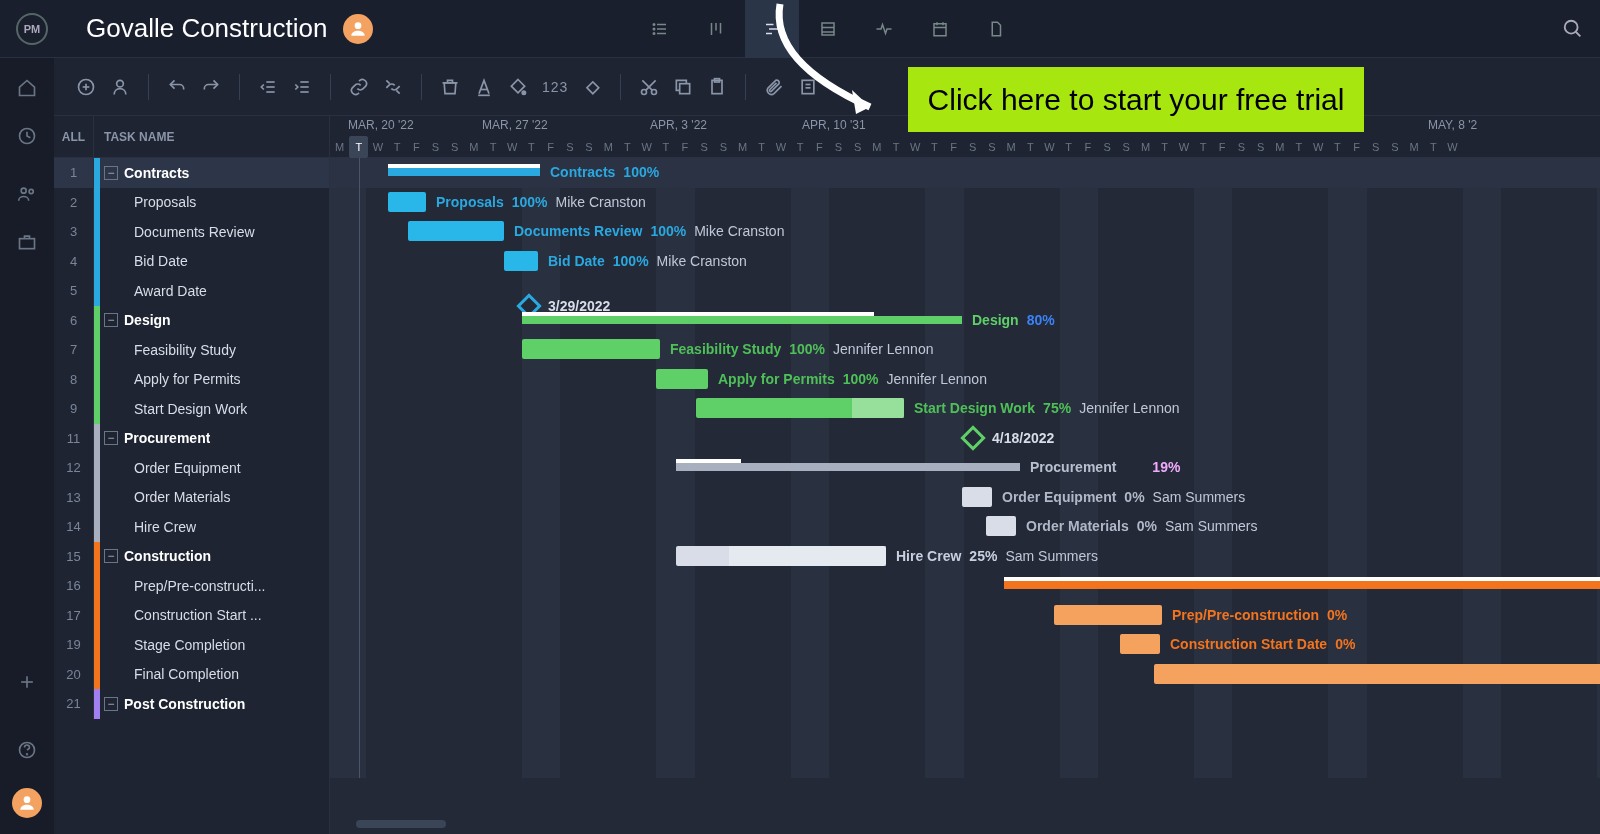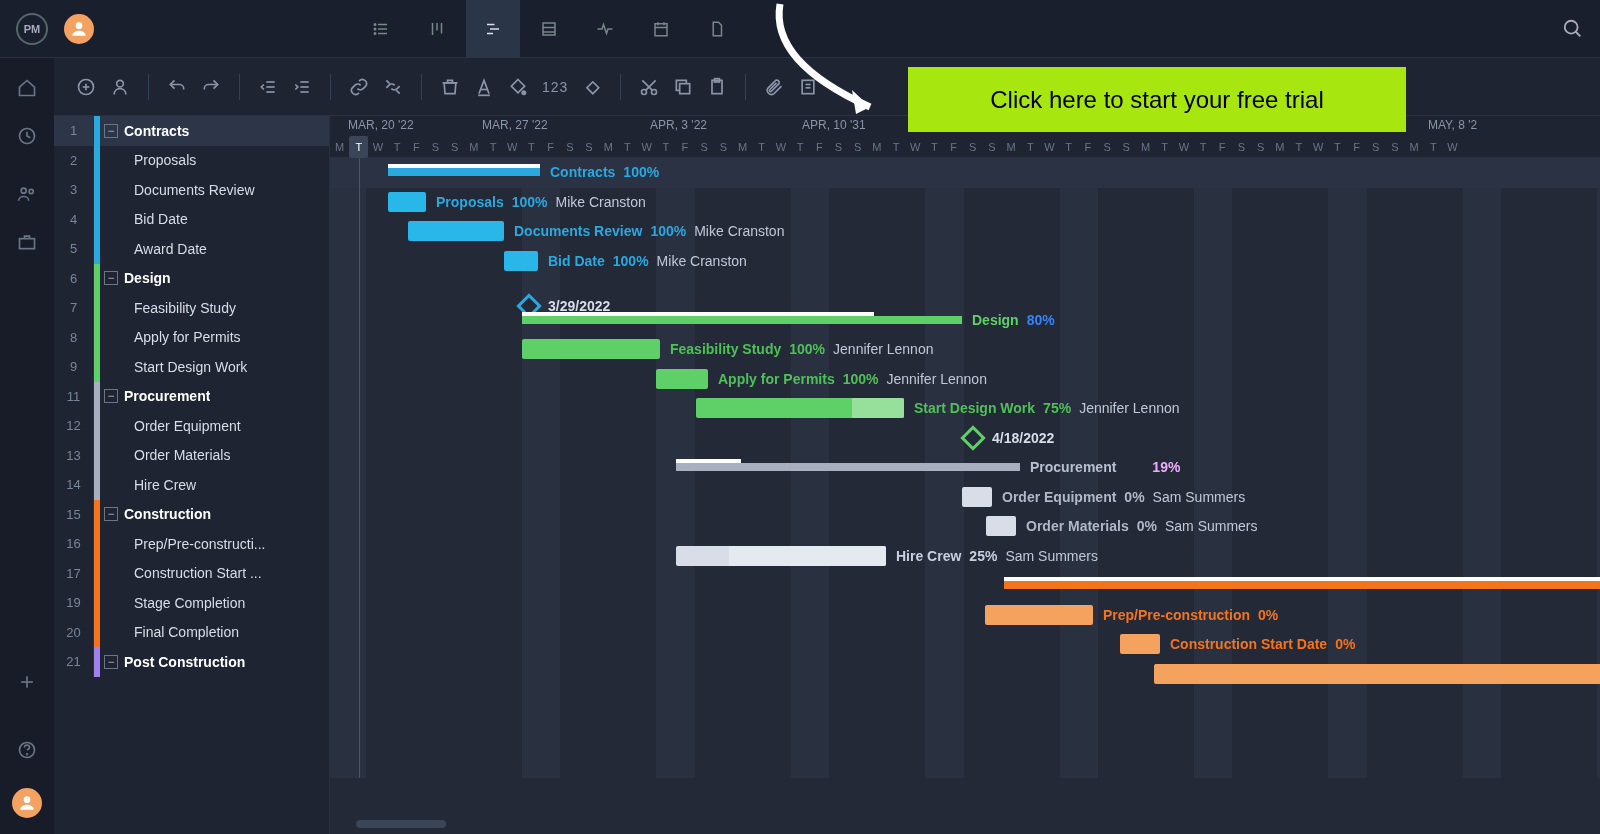--- a/index.html
+++ b/index.html
@@ -25,21 +25,21 @@
 .leftrail .spacer { flex: 1; }
 
 
 .toolbar { position: absolute; left: 54px; top: 58px; right: 0; height: 58px; background: #1e2432; display: flex; align-items: center; padding: 0 22px; gap: 14px; border-bottom: 1px solid #2a3040; }
 .toolbar .sep { width: 1px; height: 26px; background: #364055; margin: 0 4px; }
 .toolbar .tbtn { color: #8a95a8; cursor: pointer; display: flex; align-items: center; justify-content: center; }
 .toolbar .tbtn svg { width: 20px; height: 20px; }
 .toolbar .tbtn.num { font-size: 14px; letter-spacing: 1px; }
 
 
-.cta { position: absolute; top: 67px; left: 908px; width: 498px; height: 65px; background: #a8e610; color: #000; font-size: 24px; display: flex; align-items: center; justify-content: center; z-index: 50; font-weight: 400; }
+.cta { position: absolute; top: 67px; left: 908px; width: 456px; height: 65px; background: #a8e610; color: #000; font-size: 30px; display: flex; align-items: center; justify-content: center; z-index: 50; font-weight: 400; }
 
 
 .arrow-anno { position: absolute; top: 2px; left: 760px; z-index: 60; pointer-events: none; }
 
 
 .panel { position: absolute; left: 54px; top: 116px; right: 0; bottom: 0; display: flex; }
 
 
 .tasklist { width: 276px; background: #1e2432; border-right: 1px solid #2a3040; display: flex; flex-direction: column; }
 .tasklist-header { height: 42px; display: flex; align-items: center; border-bottom: 1px solid #2a3040; }
@@ -83,20 +83,21 @@
 
 .scroll-hint { position: absolute; bottom: 6px; left: 26px; width: 90px; height: 8px; background: #3a4558; border-radius: 4px; }
 </style>
 </head>
 <body>
 
 <div class="topbar">
   <div class="logo">
       <span>PM</span>
     </div>
+  <div class="project-title">Govalle Construction</div>
   <div class="avatar-sm">
     <svg viewBox="0 0 24 24" fill="#fff">
         <circle cx="12" cy="8" r="4"></circle>
         <path d="M4 20c0-4 4-6 8-6s8 2 8 6"></path>
       </svg>
   </div>
   <div class="view-tabs" style="margin-left:260px">
     <div class="view-tab">
         <svg viewBox="0 0 24 24" fill="none" stroke="currentColor" stroke-width="2">
           <line x1="8" y1="6" x2="20" y2="6"></line>
@@ -315,20 +316,24 @@
     <span>Click here to start your free trial</span>
   </div>
 
 <svg class="arrow-anno" width="160" height="130" viewBox="0 0 160 130">
     <path d="M20 2 Q 10 60 110 105" stroke="#fff" stroke-width="7" fill="none"></path>
     <path d="M110 105 L92 88 L96 112 Z" fill="#fff"></path>
   </svg>
 
 <div class="panel">
   <div class="tasklist">
+    <div class="tasklist-header">
+      <div class="col-all">ALL</div>
+      <div class="col-name-head">TASK NAME</div>
+    </div>
     <div id="task-rows">
         <div class="task-row selected">
           <div class="row-num">1</div>
           <div class="color-bar" style="background: rgb(42, 168, 224);"></div>
           <div class="expand-box">−</div>
           <div class="task-name parent">Contracts</div>
         </div>
         <div class="task-row">
           <div class="row-num">2</div>
           <div class="color-bar" style="background: rgb(42, 168, 224);"></div>
@@ -645,21 +650,21 @@
           </div>
         </div>
         <div class="gantt-row" id="grow-14">
           <div class="bar-wrap" style="left: 674px;">
             <div class="bar summary" style="width: 600px; background: rgb(244, 116, 30); color: rgb(244, 116, 30);">
               <div style="position: absolute; left: 0px; top: -4px; height: 4px; background: rgb(255, 255, 255); width: 100%;"></div>
             </div>
           </div>
         </div>
         <div class="gantt-row" id="grow-15">
-          <div class="bar-wrap" style="left: 655px;">
+          <div class="bar-wrap" style="left: 724px;">
             <div class="bar" style="width: 108px; background: rgb(244, 162, 94); color: rgb(244, 162, 94);"></div>
             <div class="bar-label">
               <span class="tname" style="color: rgb(244, 116, 30);">Prep/Pre-construction</span>
               <span class="tname" style="color: rgb(244, 116, 30);">0%</span>
             </div>
           </div>
         </div>
         <div class="gantt-row" id="grow-16">
           <div class="bar-wrap" style="left: 790px;">
             <div class="bar" style="width: 40px; background: rgb(244, 162, 94); color: rgb(244, 162, 94);"></div>

